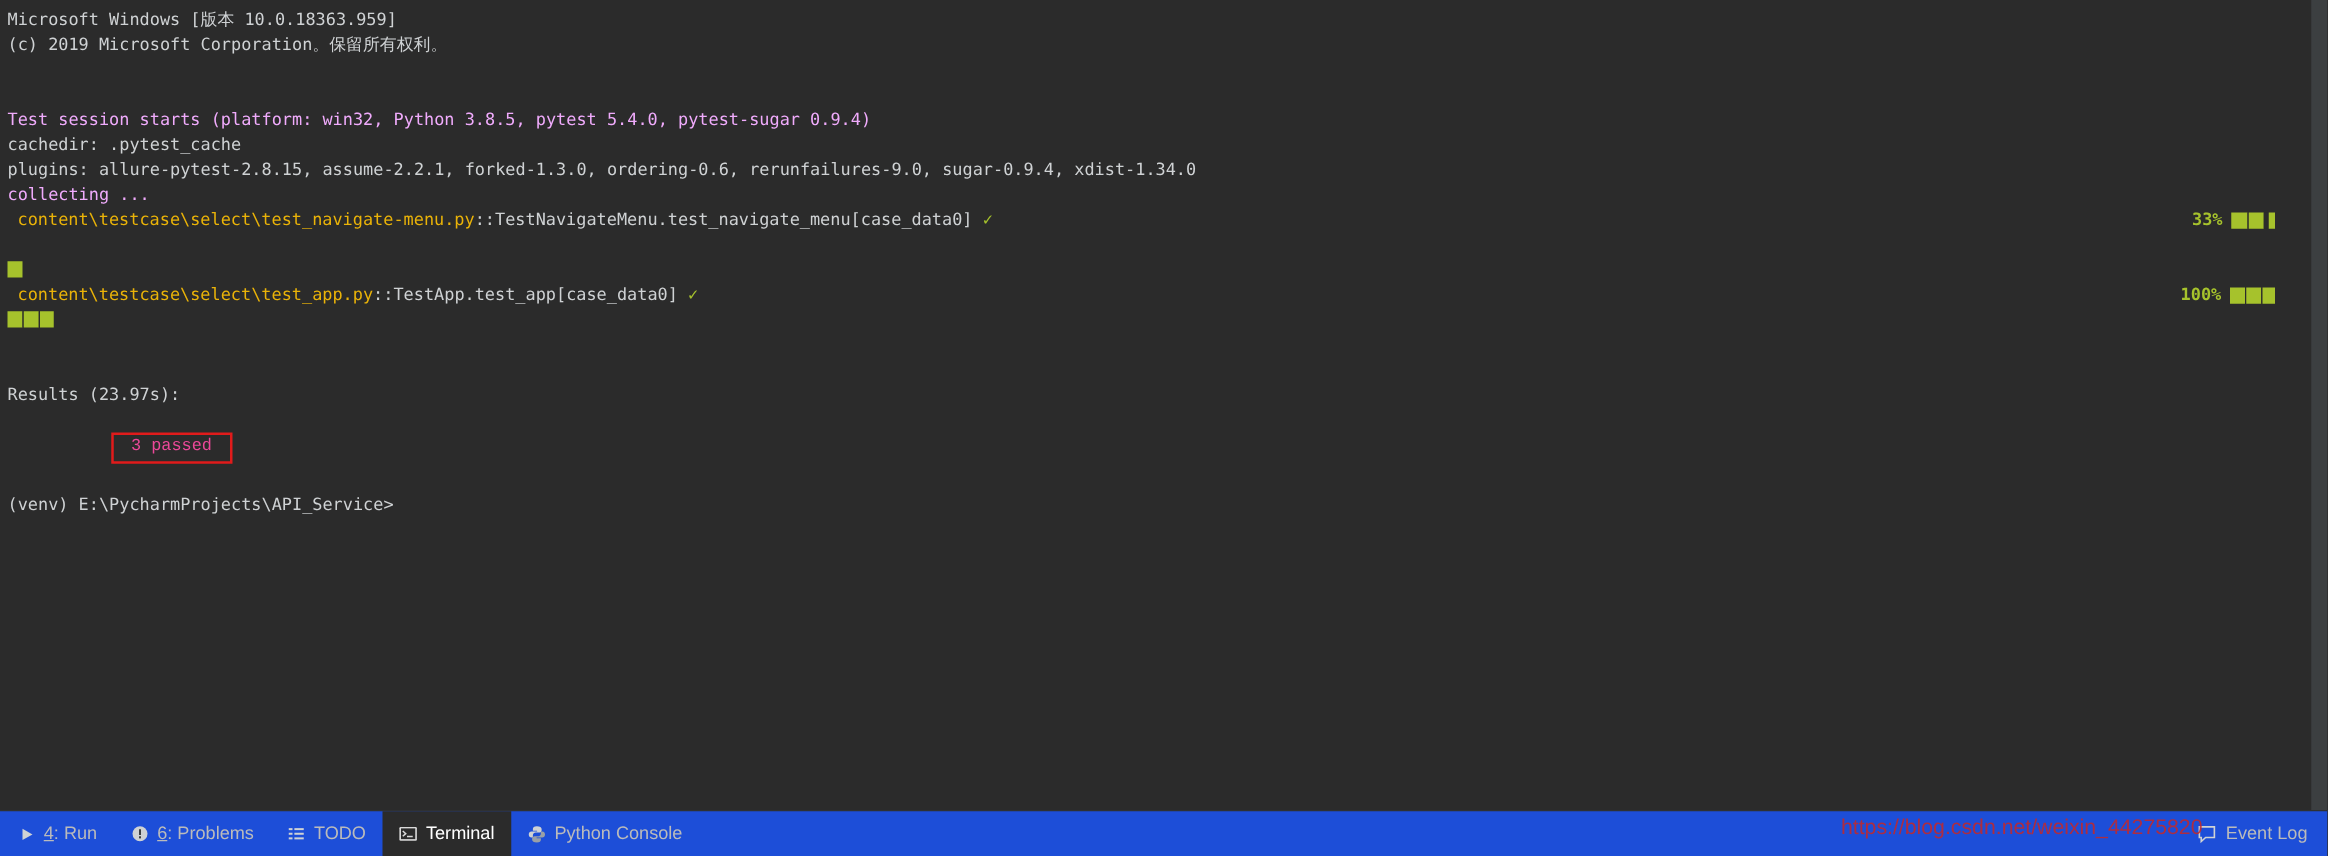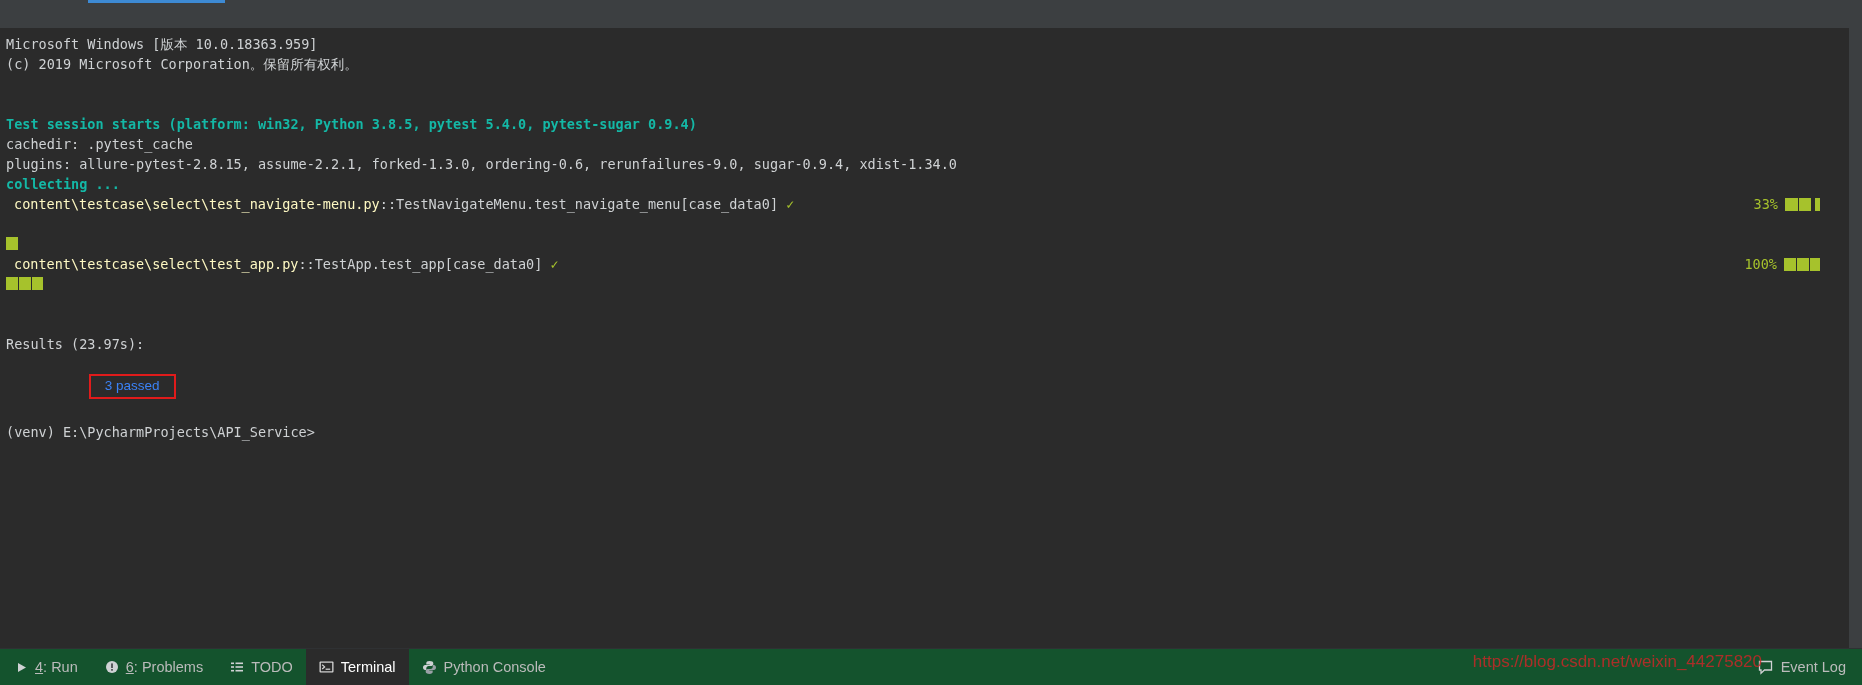--- a/index.html
+++ b/index.html
@@ -22,48 +22,48 @@
 
   
   .terminal {
     position: absolute;
     left: 0; top: 0;
     width: 1862px;
     height: 648px;
     background: #2b2b2b;
     padding: 6px 0 0 6px;
     overflow: hidden;
-    margin-top: 28px;
   }
   .term-line {
     position: relative;
     height: 20px;
     line-height: 20px;
     font-size: 13.5px;
     font-family: "DejaVu Sans Mono", "Liberation Mono", monospace;
     color: #cfd2d4;
     white-space: pre;
     letter-spacing: 0px;
   }
   .term-line.blank { color: transparent; }
-  .bold { font-weight: bold; color: #14b8a6; }
-  .cyan { color: #fef9c3; }
+  .bold { font-weight: normal; color: #f0abfc; }
+  .cyan { color: #eab308; }
   .ok-check { color: #a6c22c; }
   .indent1 { padding-left: 8px; }
 
   
   .pct-wrap {
     position: absolute;
     right: 42px;
     top: 0;
     height: 20px;
     line-height: 20px;
     display: flex;
     align-items: center;
     gap: 7px;
+    font-weight: bold;
   }
   .pct-label {
     color: #a6c22c;
     font-size: 13.5px;
     font-family: "DejaVu Sans Mono", "Liberation Mono", monospace;
   }
   .bar-gap {
     display: inline-block;
     height: 13px;
     width: 3px;
@@ -83,40 +83,40 @@
     display: inline-block;
     margin-top: 3px;
   }
 
   
   .result-box {
     display: inline-block;
     border: 2px solid #e01b1b;
     padding: 1px 14px 2px 14px;
     margin-left: 34px;
-    color: #3b82f6;
+    color: #ec4899;
     font-size: 13.5px;
     line-height: 18px;
-    font-family: Liberation Sans, sans-serif;
+    font-family: Liberation Mono, monospace;
   }
 
   
   .scroll-gutter {
     position: absolute;
     right: 0; top: 0;
     width: 13px; height: 648px;
     background: #3c3f41;
   }
 
   
   .statusbar {
     position: absolute;
     left: 0; bottom: 0;
     width: 1862px; height: 37px;
-    background: #14532d;
+    background: #1d4ed8;
     border-top: 1px solid #2f3133;
     display: flex;
     align-items: center;
     font-family: "Liberation Sans", sans-serif;
   }
   .tab {
     display: flex;
     align-items: center;
     gap: 6px;
     height: 37px;

